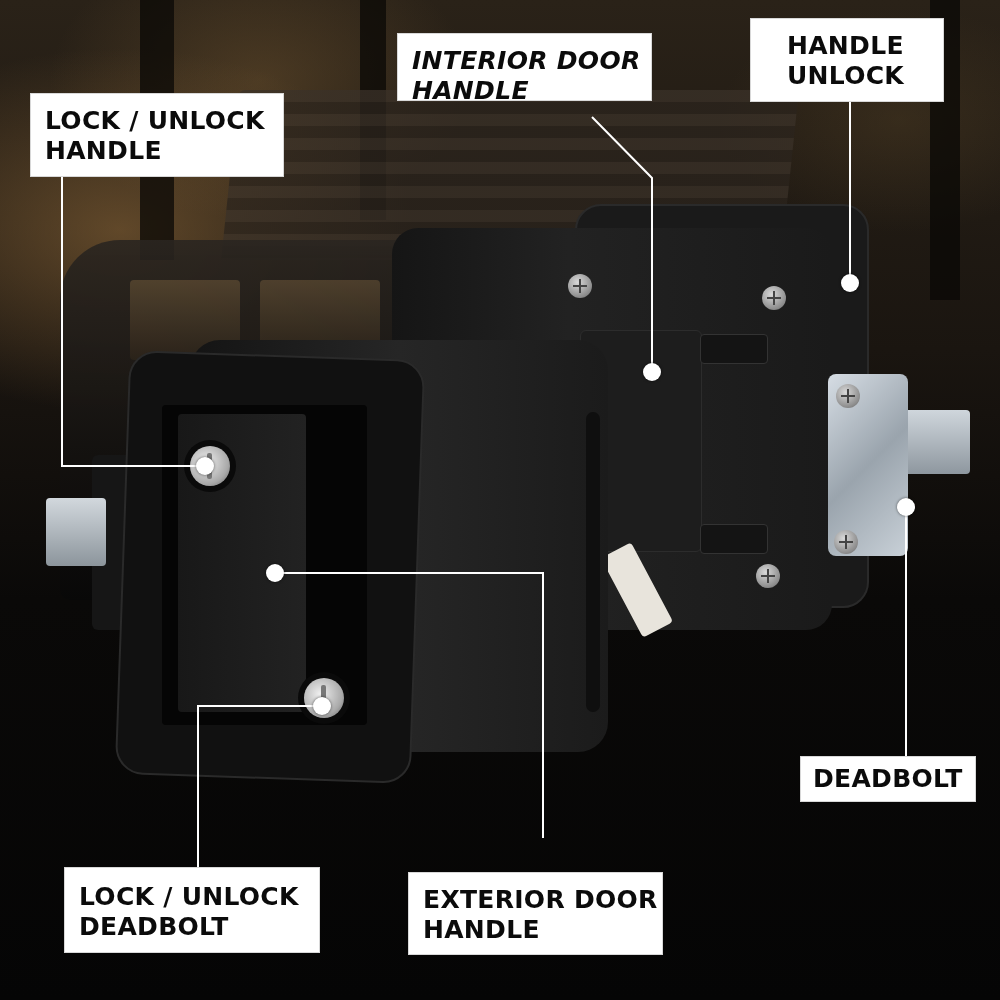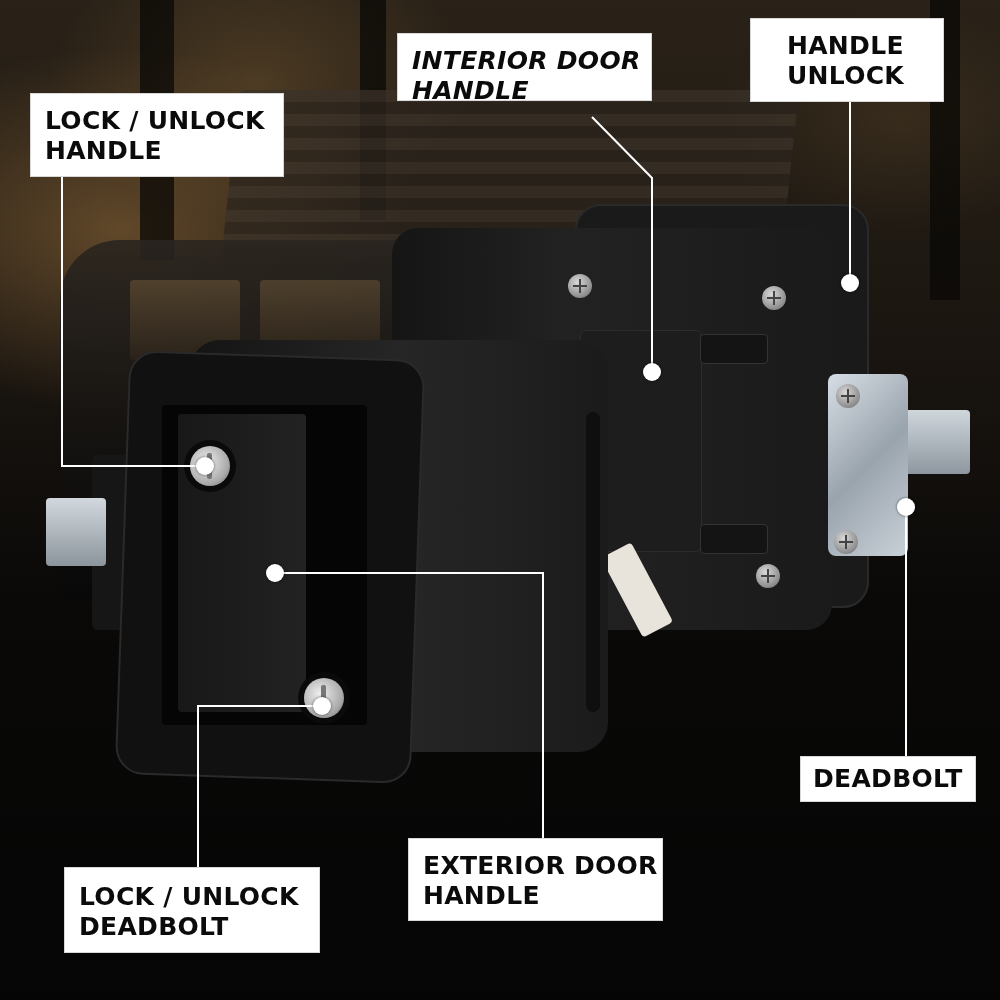--- a/index.html
+++ b/index.html
@@ -119,21 +119,21 @@
     <span>INTERIOR DOOR</span>
     <span>HANDLE</span>
   </div>
   <div class="label" style="left:750px;top:18px;width:194px;height:84px;padding-left:36px;">
     <span>HANDLE</span>
     <span>UNLOCK</span>
   </div>
   <div class="label" style="left:800px;top:756px;width:176px;height:46px;padding:7px 12px;">
     <span>DEADBOLT</span>
   </div>
-  <div class="label" style="left:408px;top:838px;width:255px;height:83px;">
+  <div class="label" style="left:408px;top:872px;width:255px;height:83px;">
     <span>EXTERIOR DOOR</span>
     <span>HANDLE</span>
   </div>
   <div class="label" style="left:64px;top:867px;width:256px;height:86px;padding-top:14px;">
     <span>LOCK / UNLOCK</span>
     <span>DEADBOLT</span>
   </div>
 </div>
 
 </body></html>

